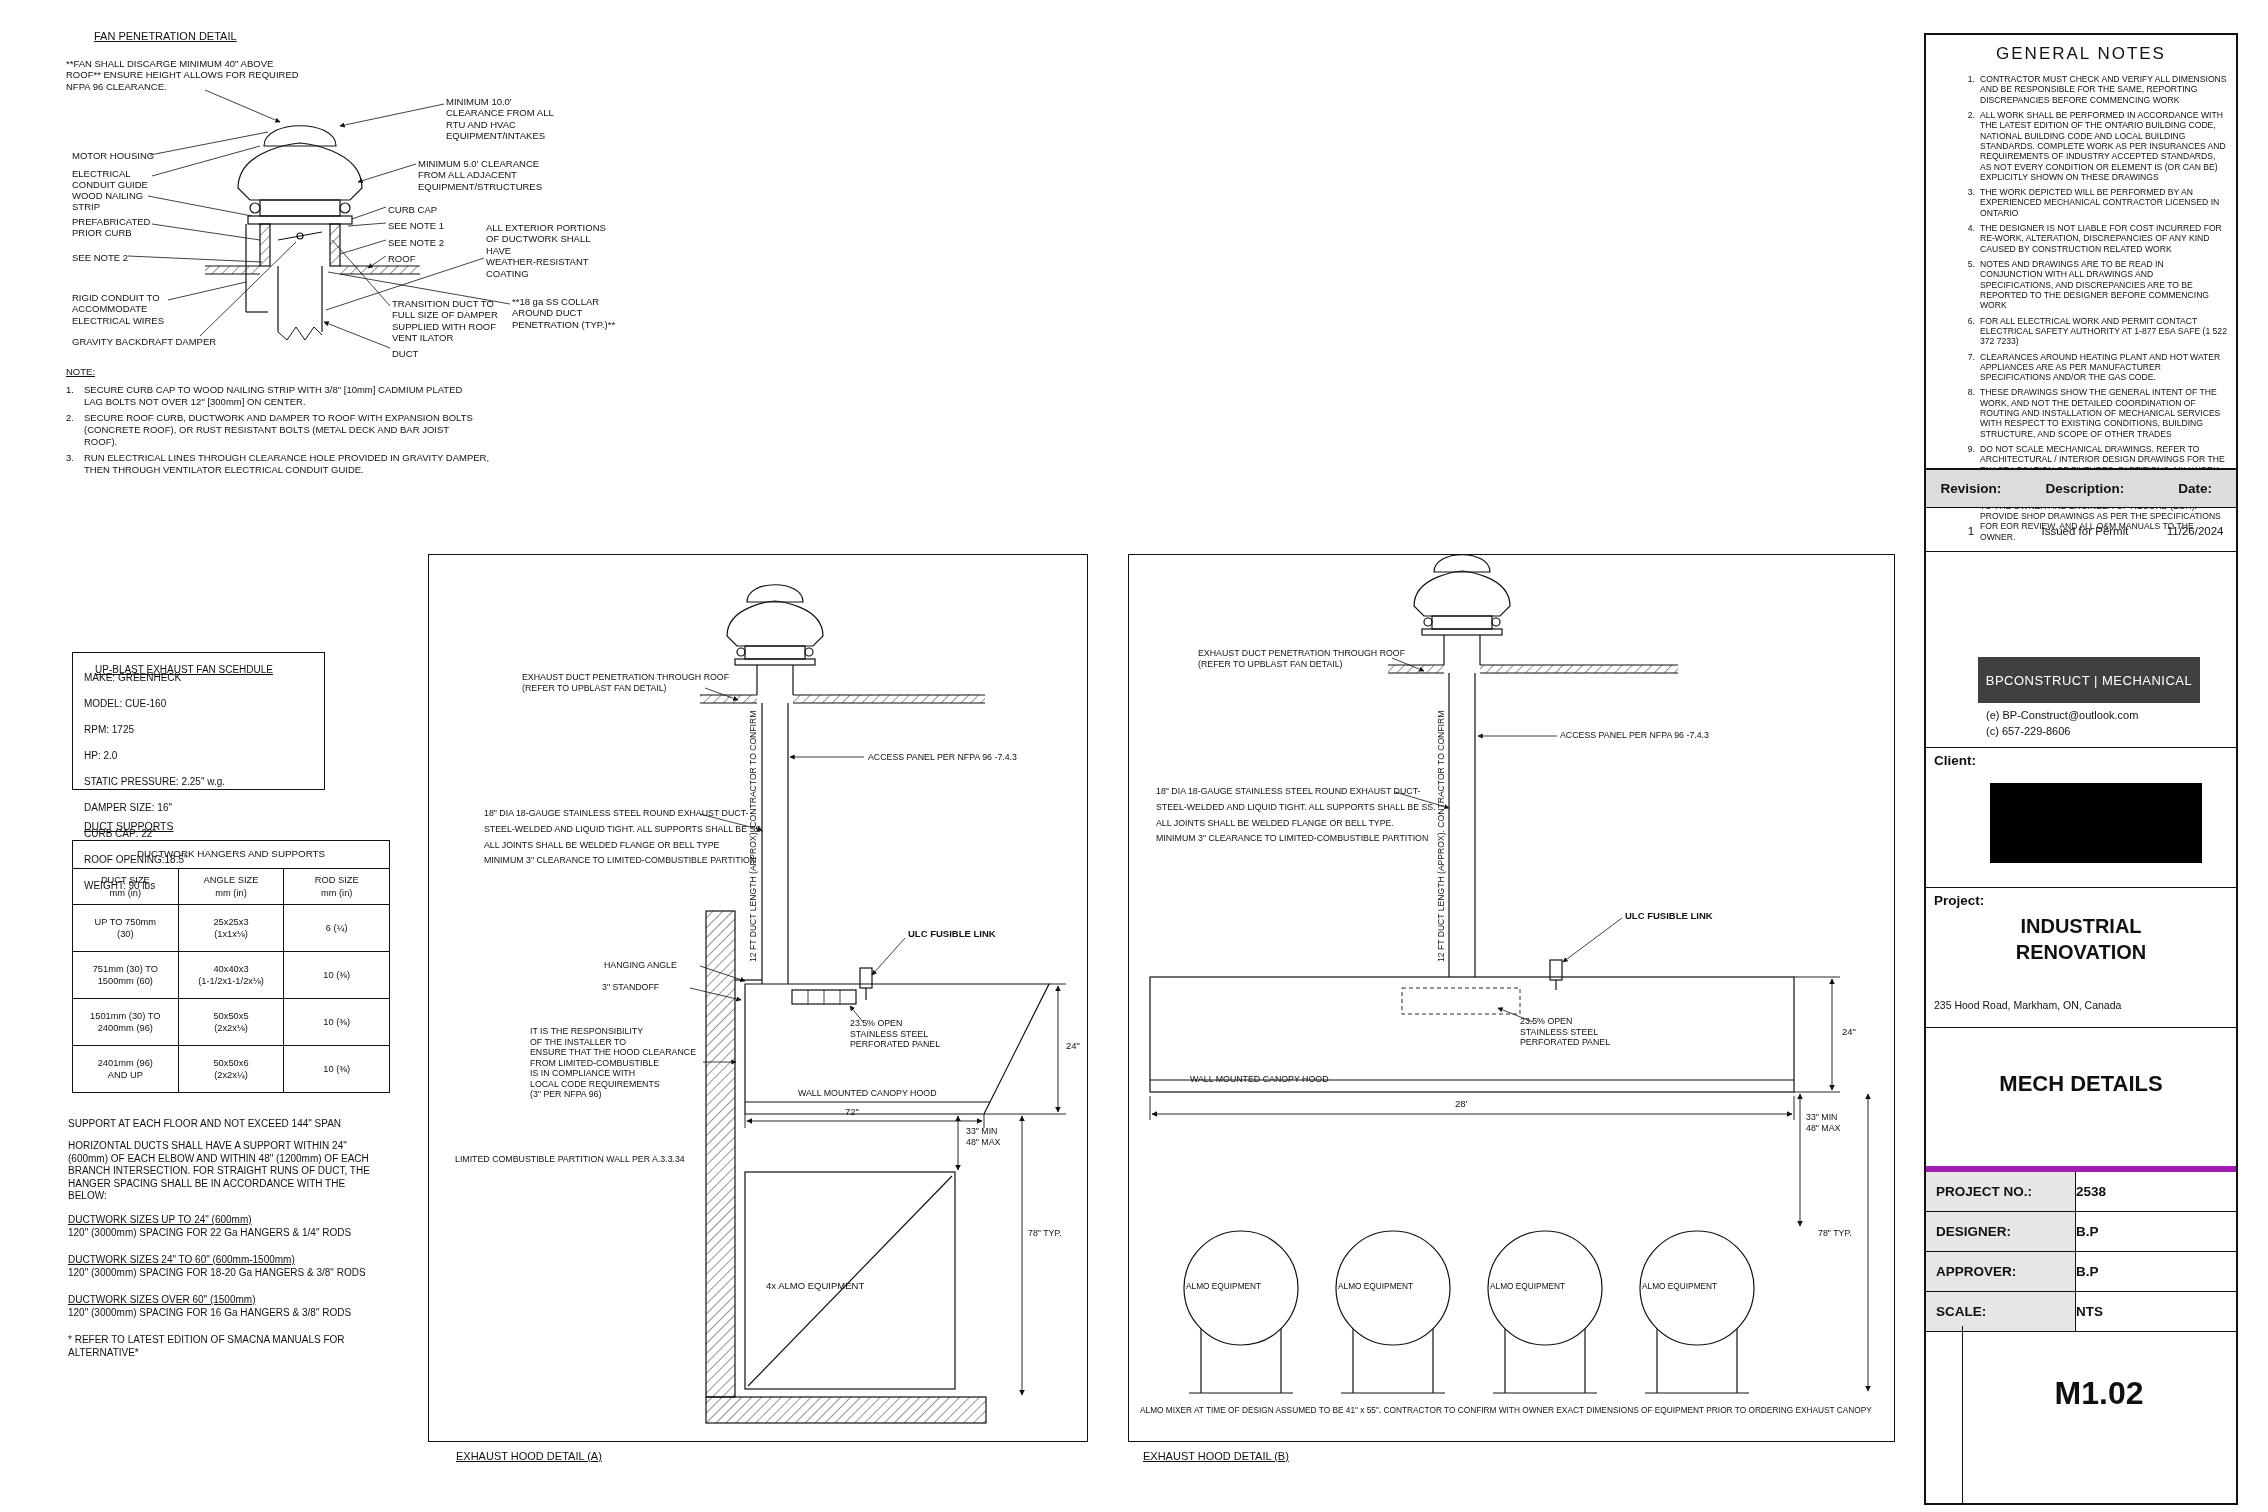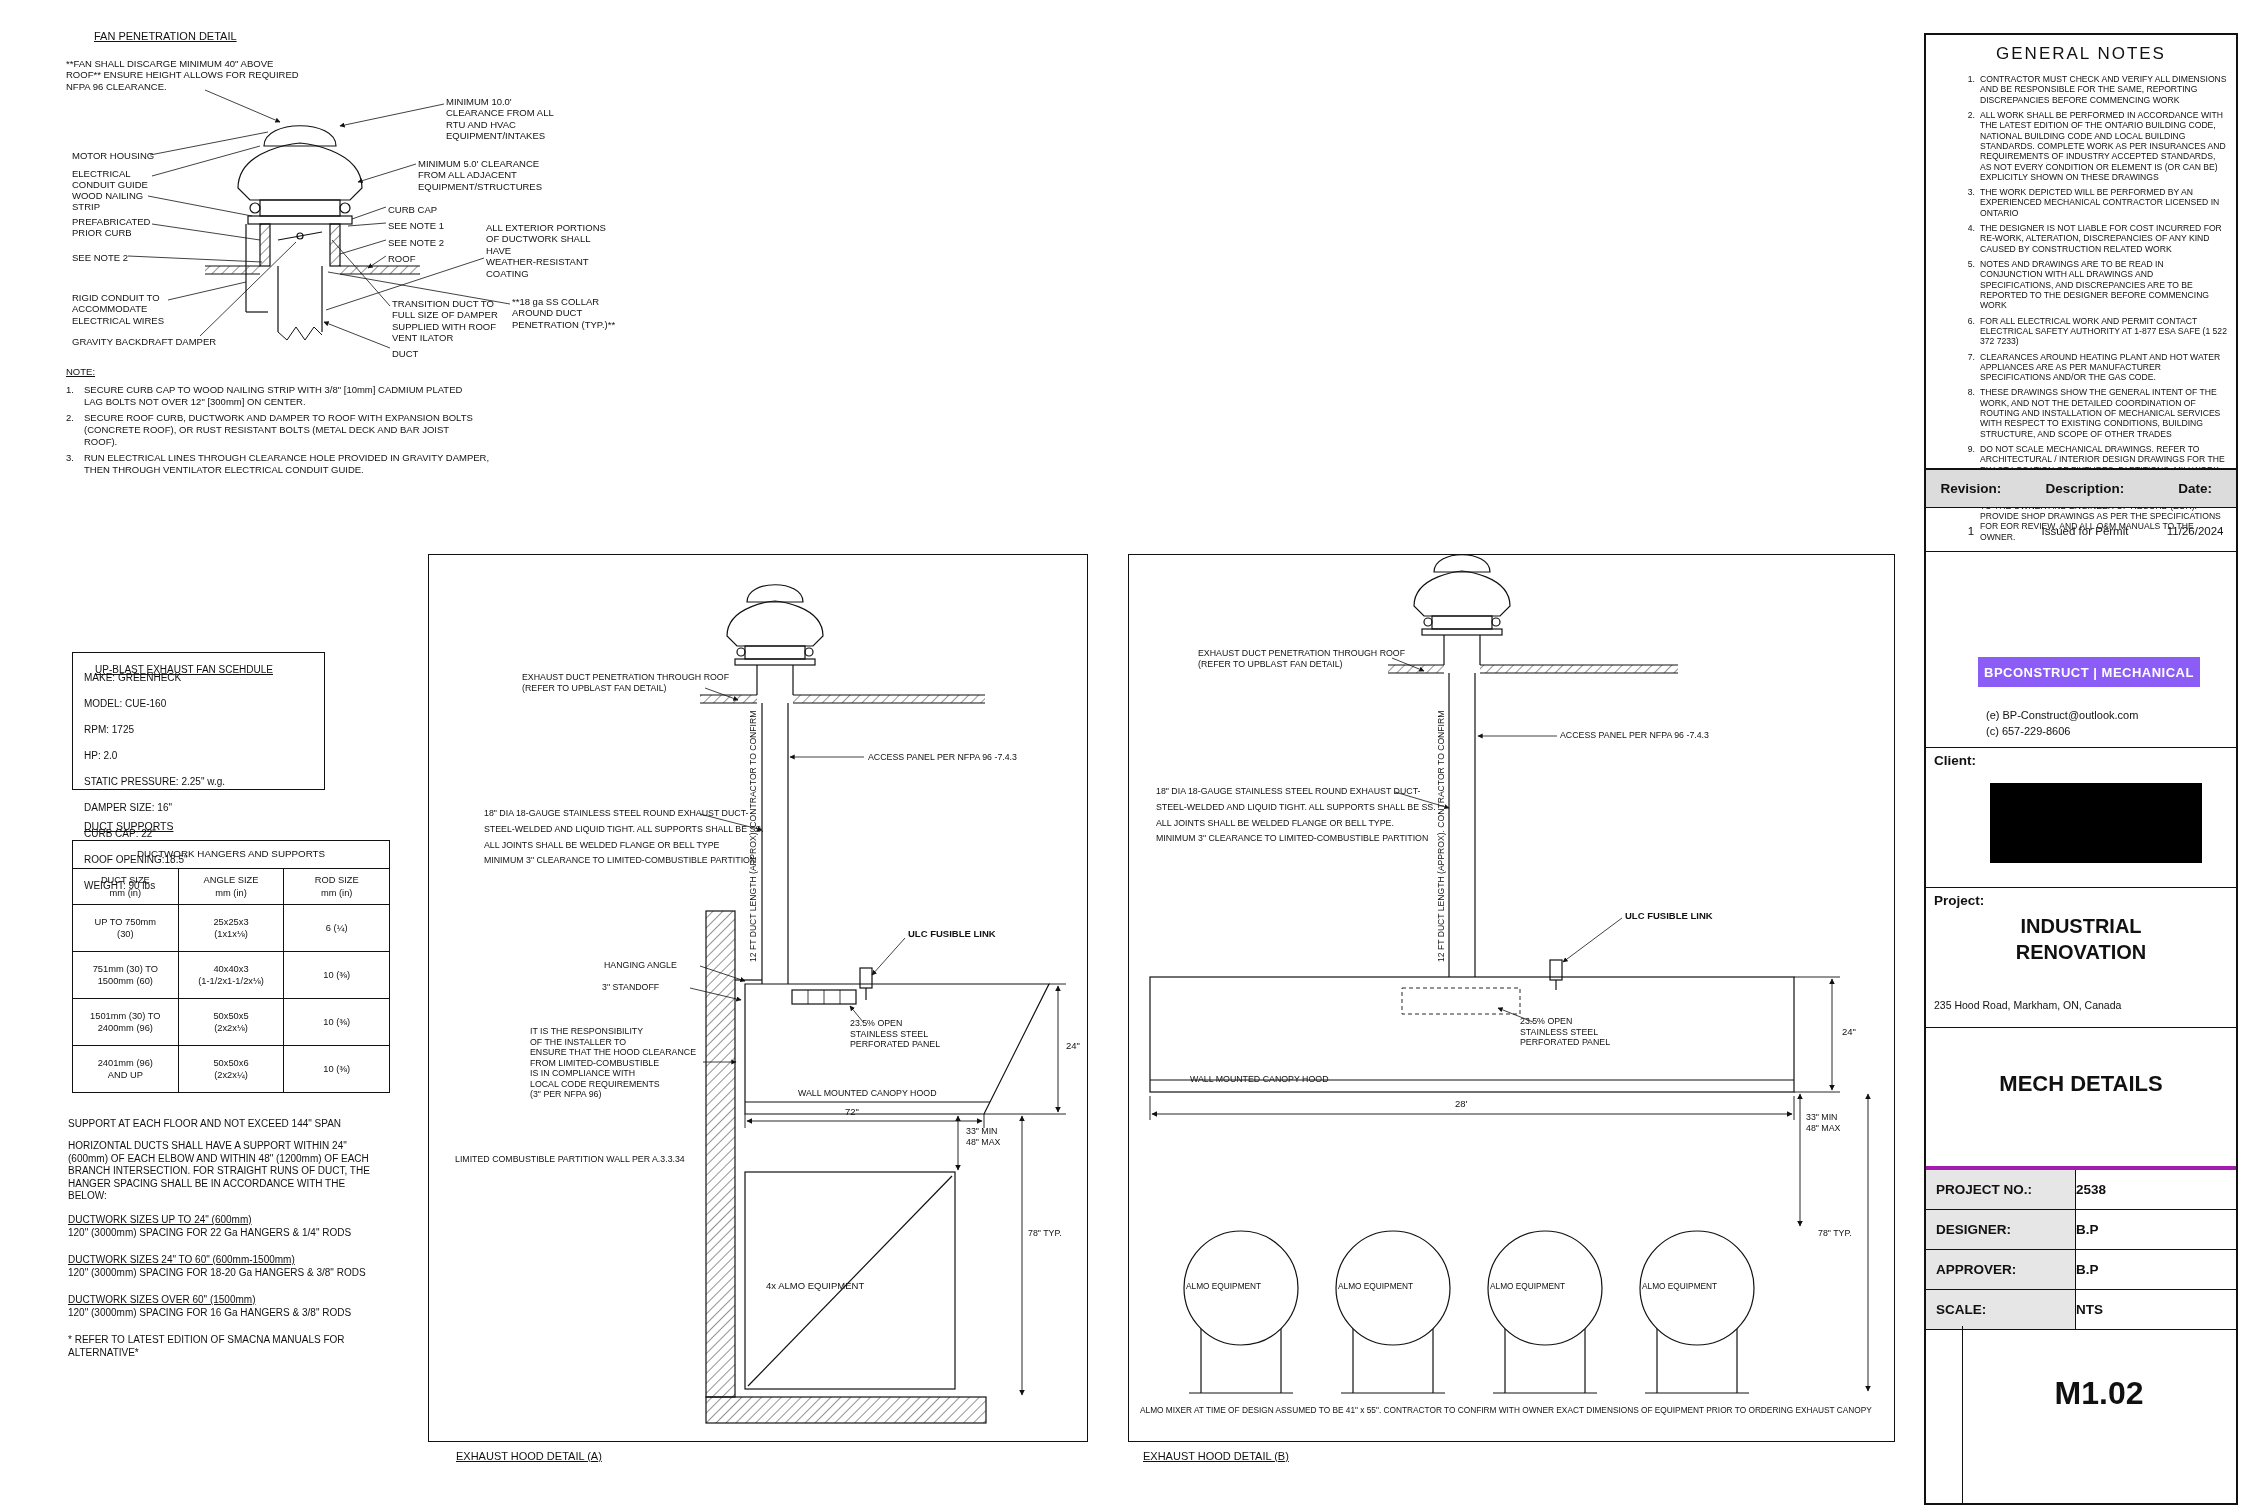--- a/index.html
+++ b/index.html
@@ -31,28 +31,28 @@
 .tb{position:absolute;left:1924px;top:33px;width:314px;height:1472px;border:2px solid #111;background:#fff}
 .gn-title{position:absolute;top:9px;left:0;right:0;text-align:center;font-size:17px;letter-spacing:2px}
 .gn-list{position:absolute;top:39px;left:34px;right:8px}
 .gn-item{display:flex;gap:5px;margin-bottom:5px;font-size:8.6px;line-height:1.2}
 .gn-item .n{min-width:15px;text-align:right}
 .hline{position:absolute;left:0;right:0;border-top:1.5px solid #111}
 .rev-head{position:absolute;top:433px;left:0;right:0;height:40px;display:flex;background:#dcdcdc;border-top:2px solid #111;border-bottom:1.5px solid #111;font-weight:bold;font-size:13.5px;align-items:center}
 .rev-head>div,.rev-row>div{text-align:center}
 .rc1{width:90px}.rc2{width:139px}.rc3{width:82px}
 .rev-row{position:absolute;top:475px;left:0;right:0;height:42px;display:flex;align-items:center;font-size:11.5px;border-bottom:1px solid #111}
-.logo{position:absolute;top:622px;left:52px;width:222px;height:30px;background:#8b5cf6;color:#fff;display:flex;align-items:center;justify-content:center;font-weight:bold;font-size:13px;letter-spacing:.5px;white-space:nowrap}
+.logo{position:absolute;top:622px;left:52px;width:222px;height:46px;background:#404040;color:#fff;display:flex;align-items:center;justify-content:center;font-weight:normal;font-size:13px;letter-spacing:.5px;white-space:nowrap}
 .contact{position:absolute;left:60px;font-size:11px}
 .sec-label{position:absolute;left:8px;font-weight:bold;font-size:13.5px}
 .redact{position:absolute;top:748px;left:64px;width:212px;height:80px;background:#000}
 .pname{position:absolute;top:878px;left:0;right:0;text-align:center;font-weight:bold;font-size:20px;line-height:1.3;white-space:pre-line}
 .addr{position:absolute;top:964px;left:8px;font-size:10.5px}
 .stitle{position:absolute;top:1036px;left:0;right:0;text-align:center;font-weight:bold;font-size:22px}
-.tb-info{position:absolute;top:1131px;left:0;right:0;border-top:4px solid #a21caf}
+.tb-info{position:absolute;top:1131px;left:0;right:0;border-top:6px solid #a21caf}
 .tb-info .row{display:flex;height:40px;border-bottom:1px solid #111}
 .tb-info .k{width:150px;background:#e6e6e6;border-right:1px solid #111;display:flex;align-items:center;padding-left:10px;font-weight:bold;font-size:13.5px}
 .tb-info .v{flex:1;display:flex;align-items:center;padding-left:0;font-weight:bold;font-size:13.5px}
 .vdiv{position:absolute;left:36px;top:1291px;bottom:0;border-left:1px solid #111}
 .snum{position:absolute;left:36px;right:0;top:1340px;text-align:center;font-weight:bold;font-size:32px}
 </style>
 </head>
 <body>
 
 <div class="sheet">

